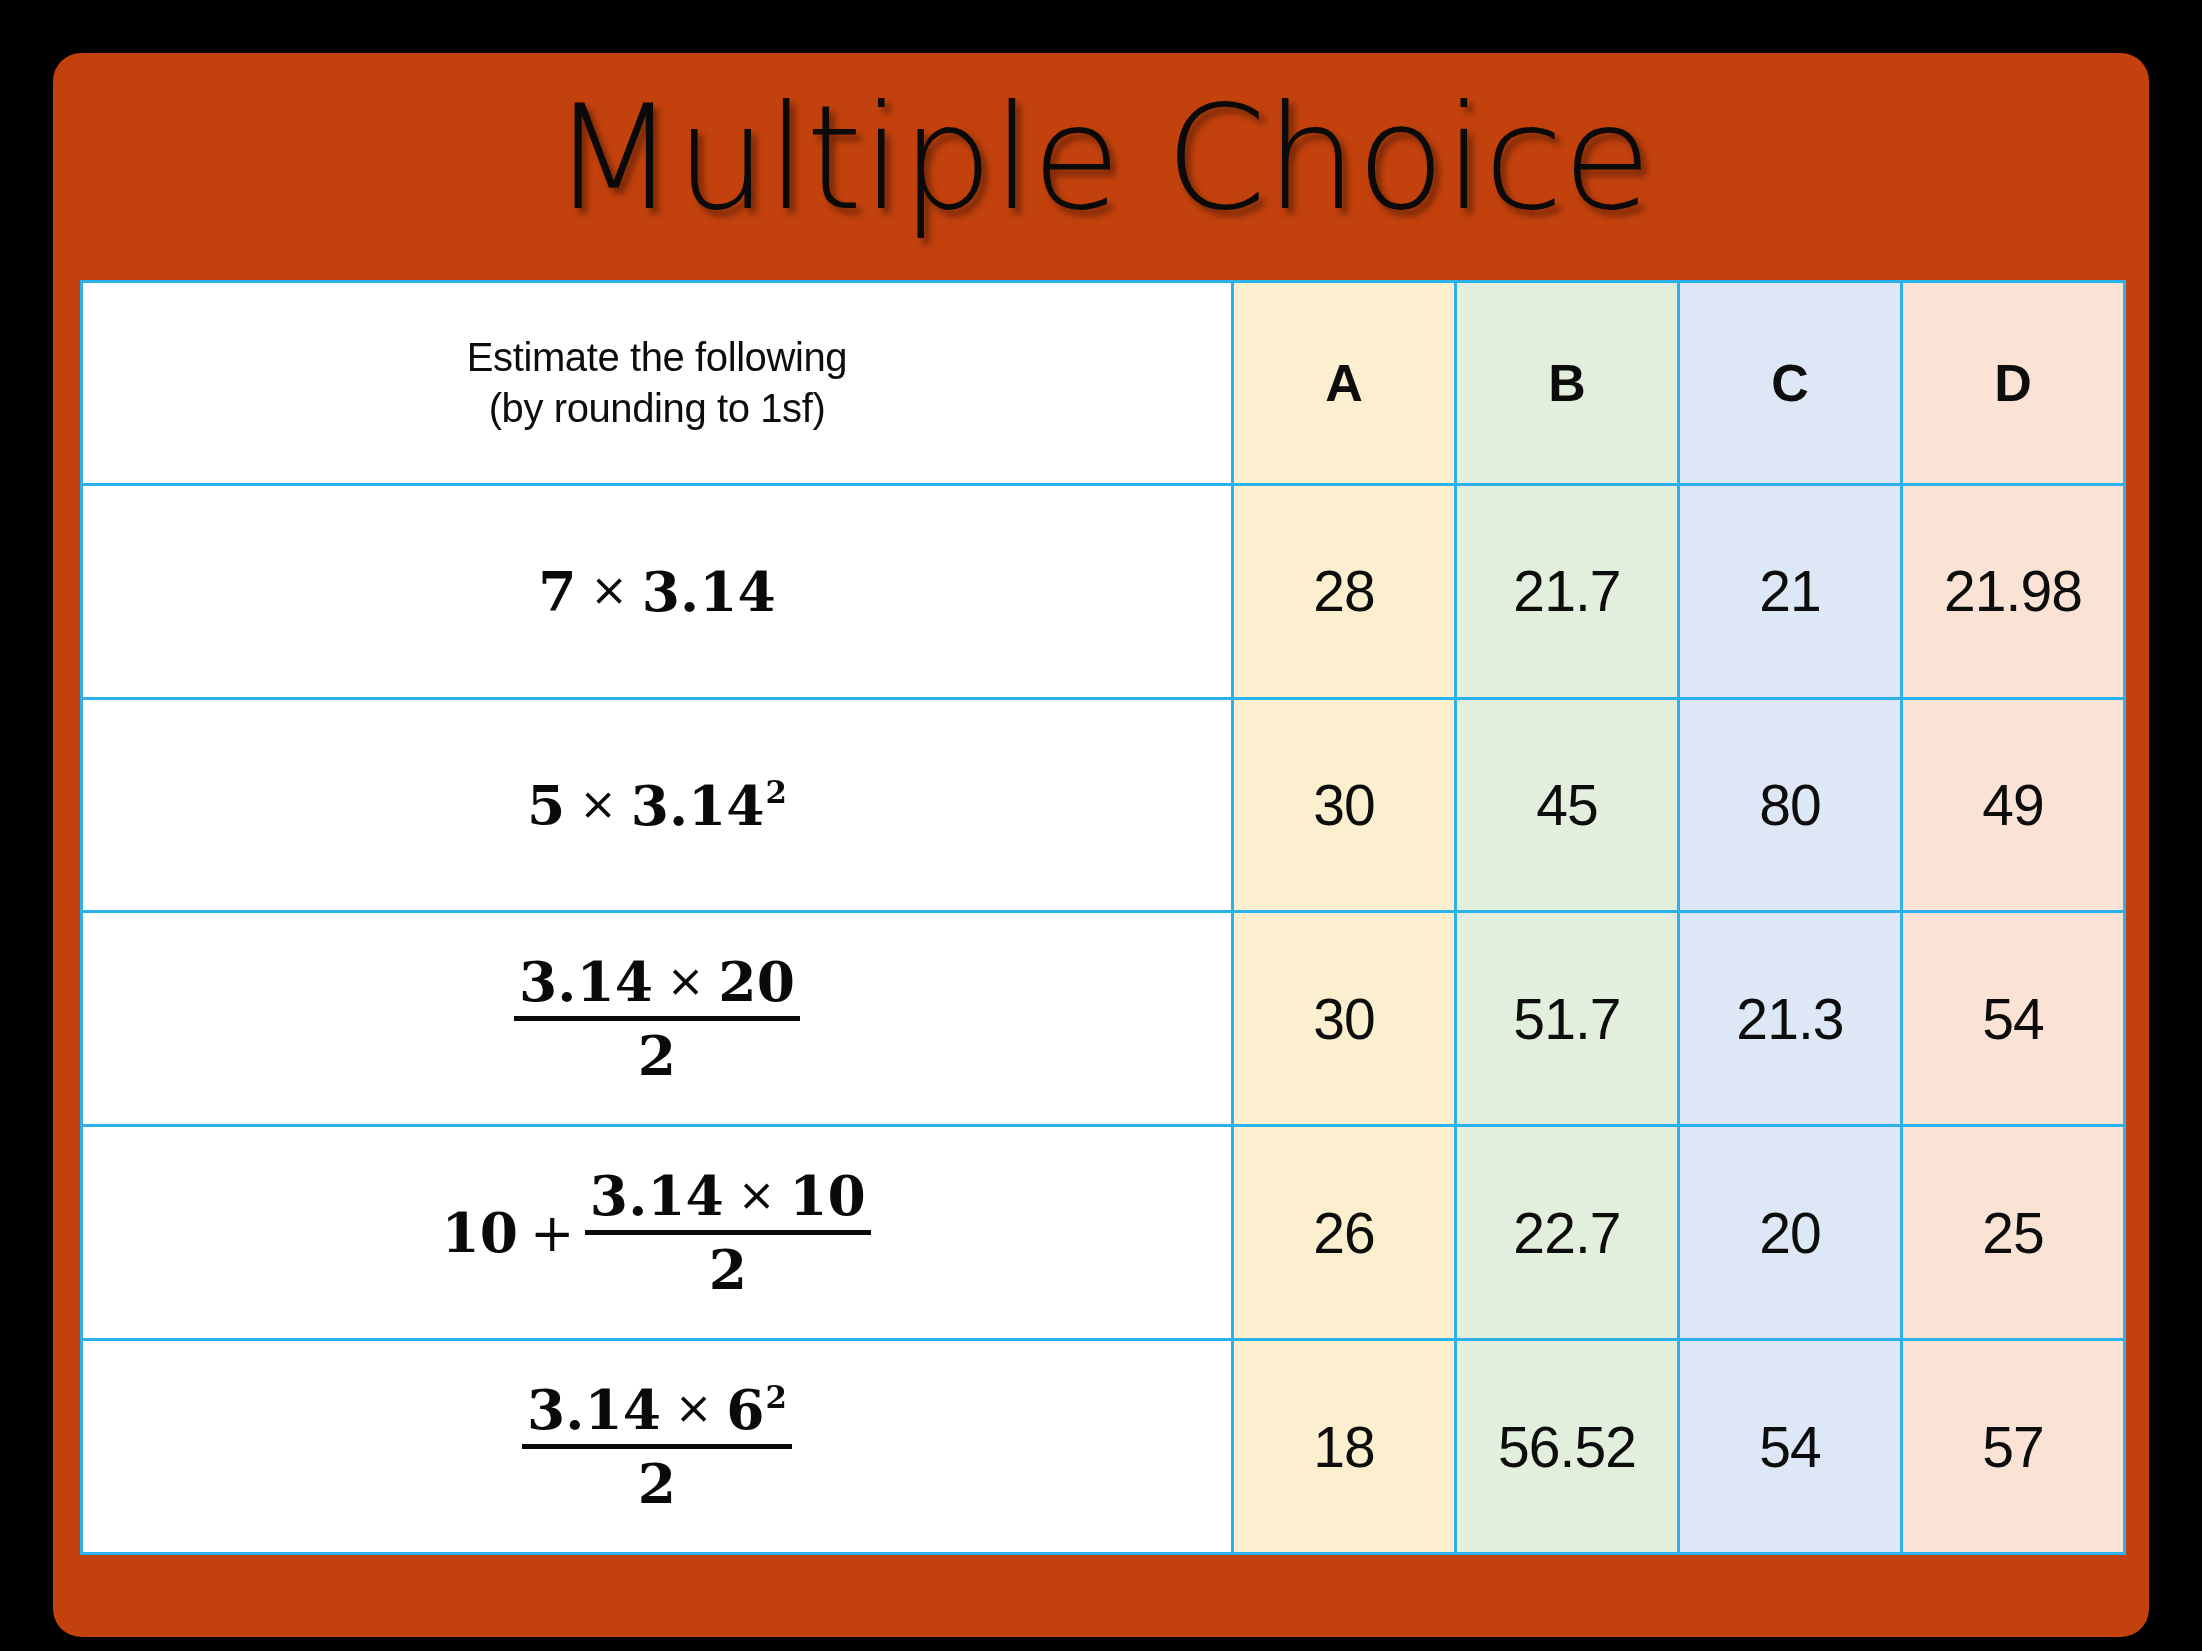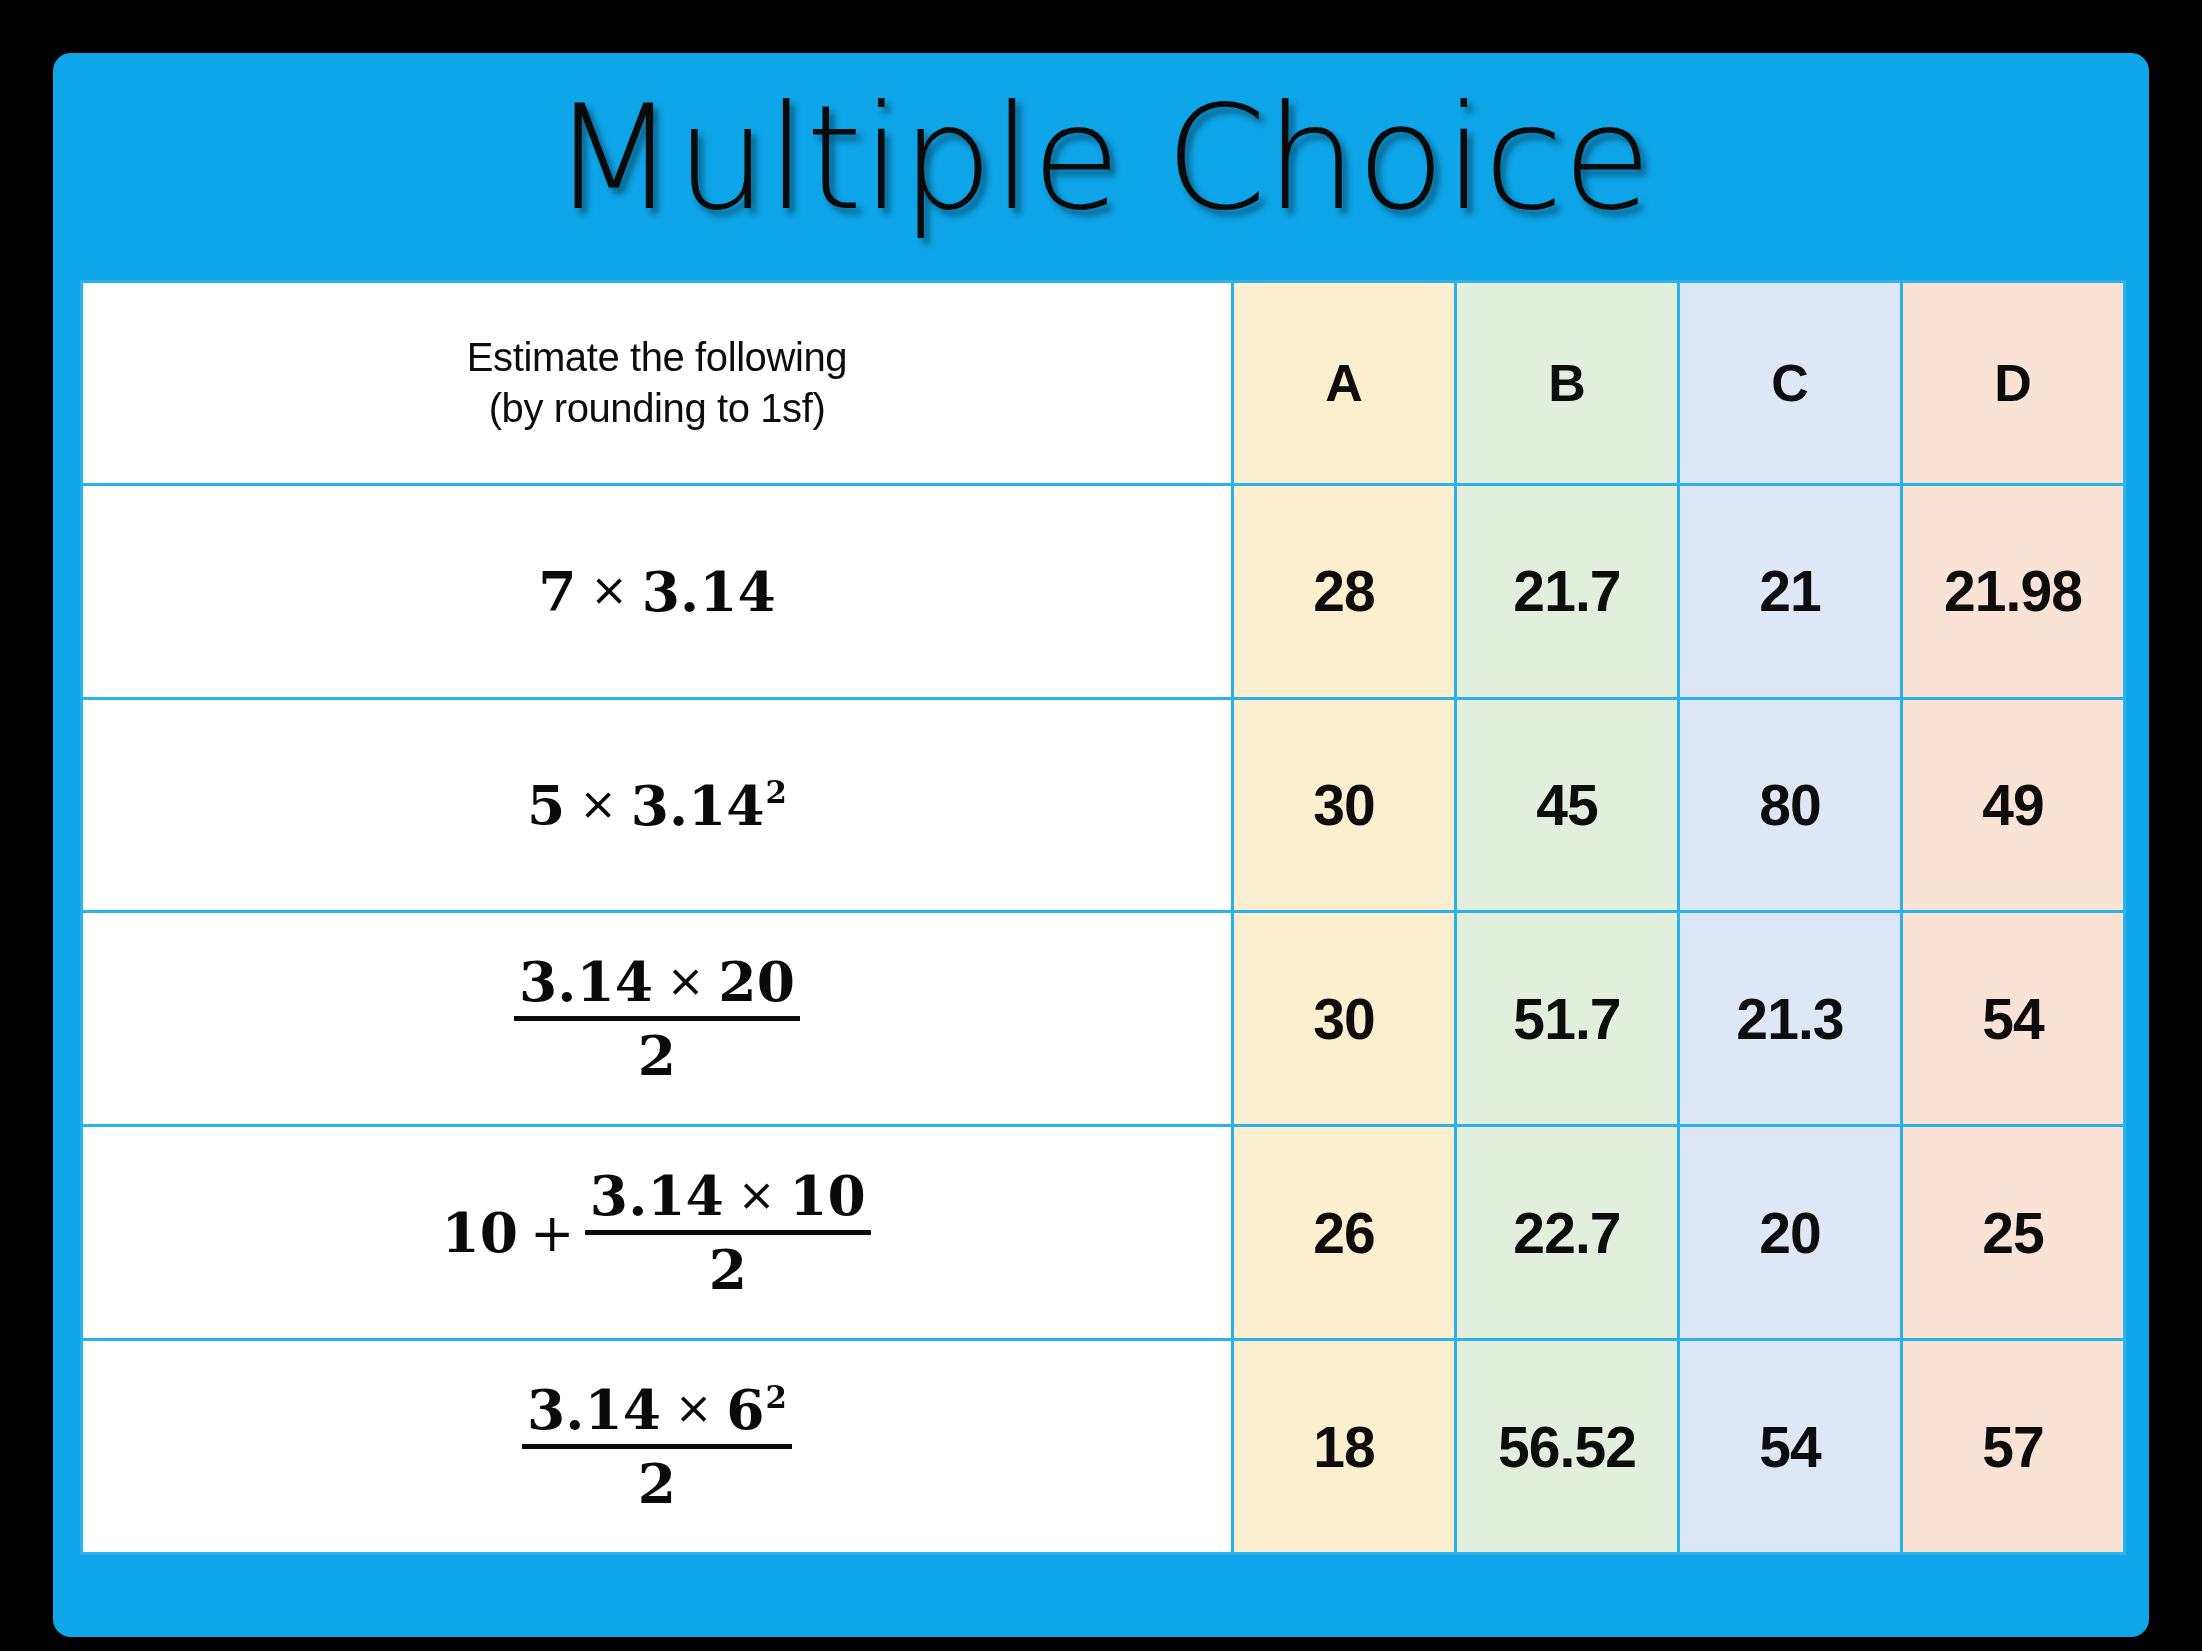--- a/index.html
+++ b/index.html
@@ -21,22 +21,22 @@
     background: #000000;
   }
 
   
   .card {
     position: absolute;
     left: 53px;
     top: 53px;
     width: 2096px;
     height: 1584px;
-    background: #0ea5e9;
-    border-radius: 18px;
+    background: #c2410c;
+    border-radius: 28px;
     box-shadow: 0 8.6px 22.4px rgba(0,0,0,0.55);
   }
 
   
   .title {
     position: absolute;
     left: 0;
     top: 29px;
     width: 100%;
     text-align: center;
@@ -98,21 +98,21 @@
     color: #0d0d0d;
   }
 
   
   tr.hdr-row { height: 201px; }
   tr.q-row   { height: 212px; }
 
   
   .ans {
     font-family: "Liberation Sans", sans-serif;
-    font-weight: bold;
+    font-weight: normal;
     font-size: 57px;
     color: #0d0d0d;
     letter-spacing: -0.9px;
   }
 
   
   .expr {
     font-family: "DejaVu Serif", "Liberation Serif", serif;
     font-weight: bold;
     font-size: 55px;

